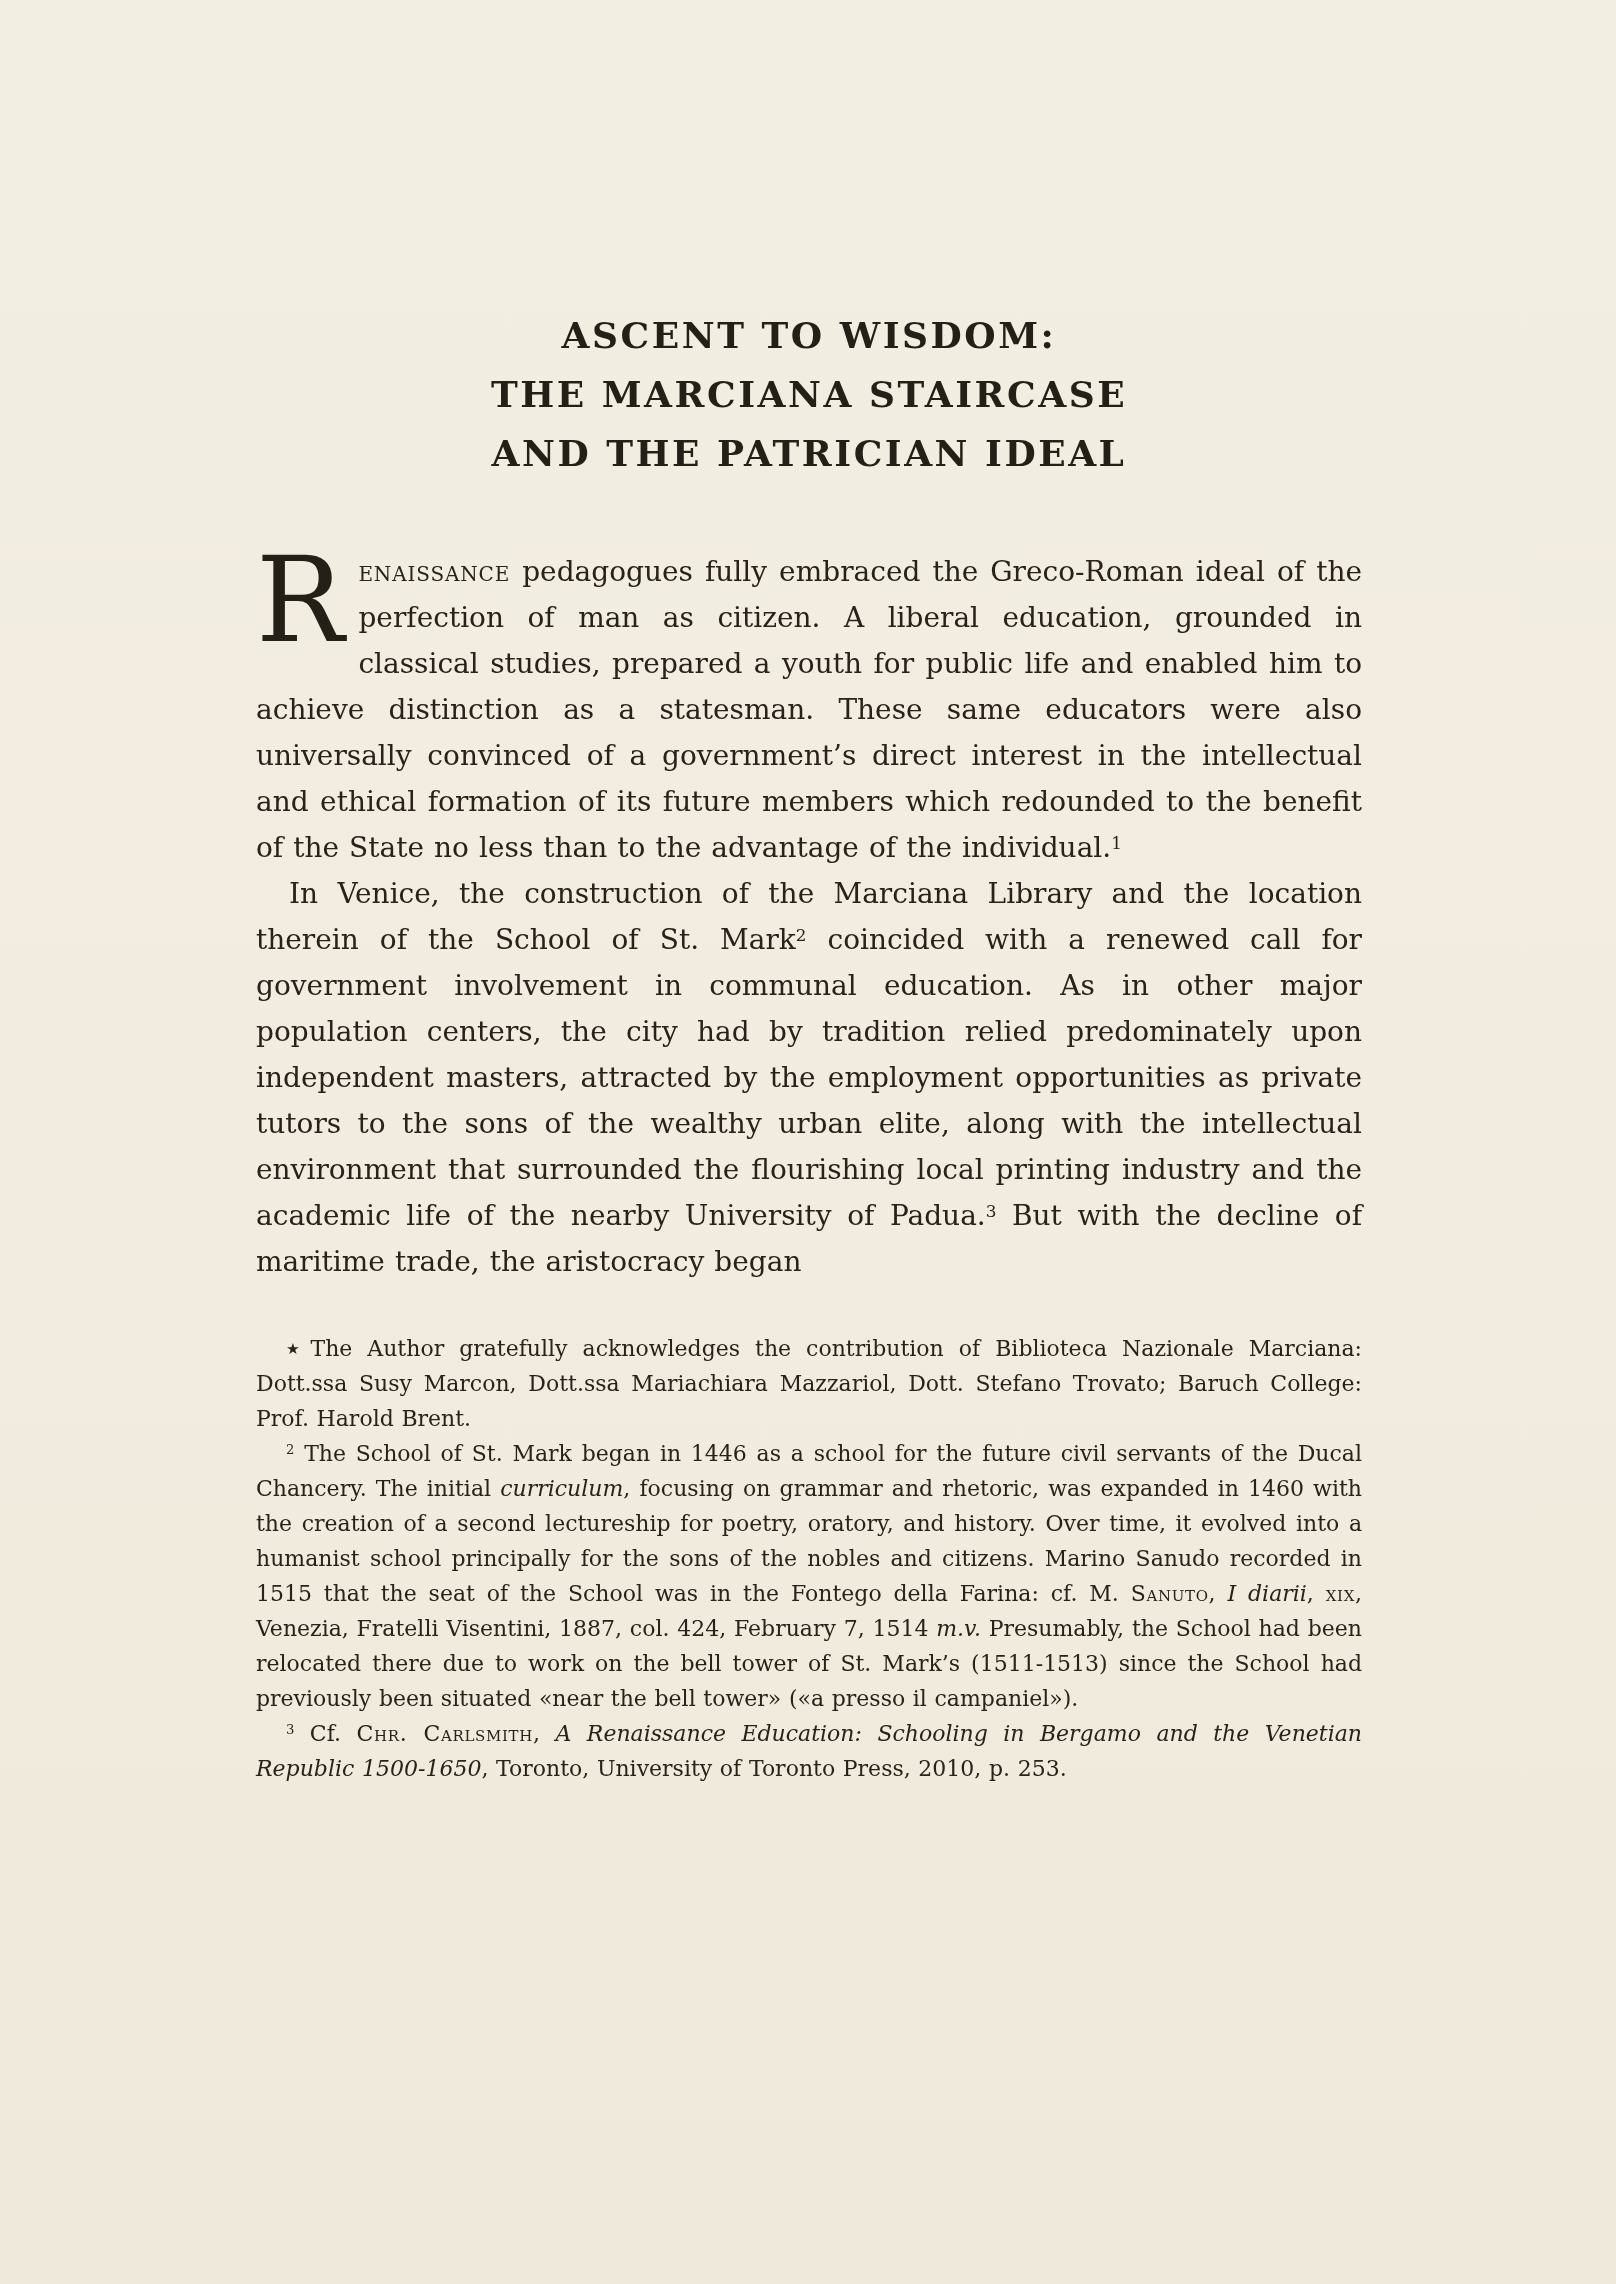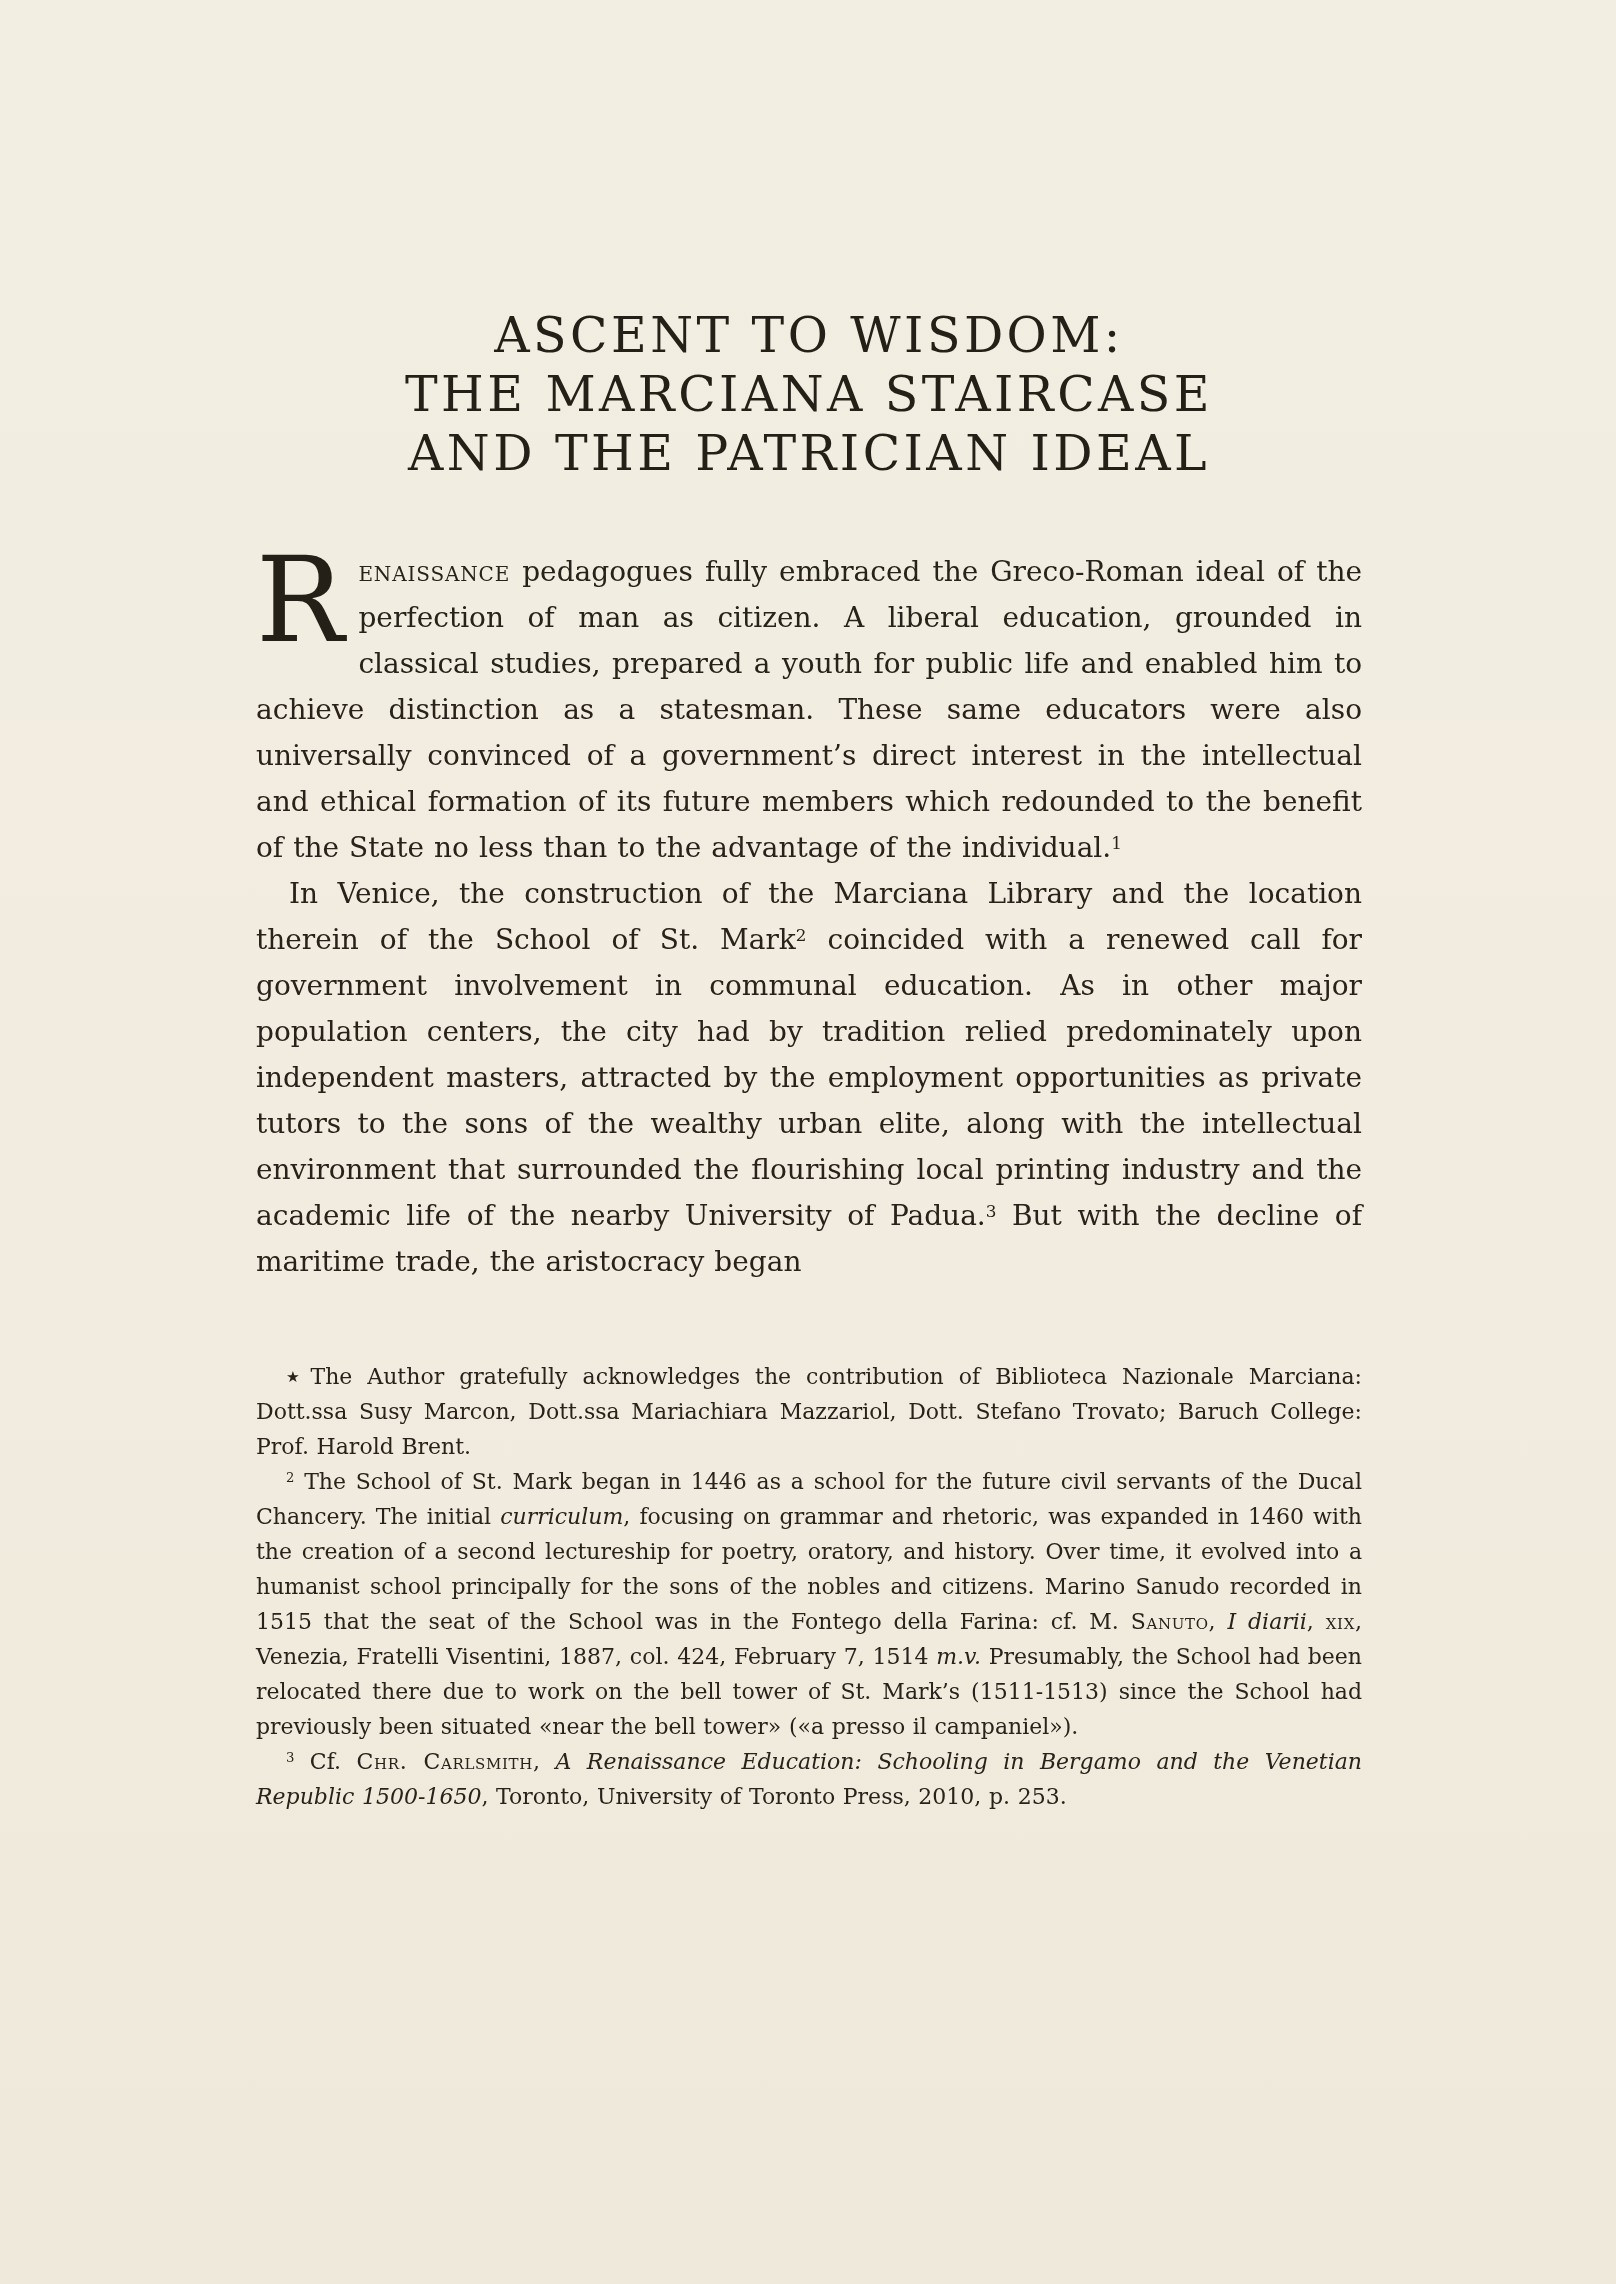--- a/index.html
+++ b/index.html
@@ -23,22 +23,22 @@
   .column {
     position: absolute;
     left: 256px;
     top: 0;
     width: 1106px;
   }
   .title {
     margin: 0;
     padding-top: 306px;
     text-align: center;
-    font-size: 49px;
-    font-weight: normal;
+    font-size: 36px;
+    font-weight: bold;
     color: #241f17;
   }
   .title-line {
     display: block;
     line-height: 59px;
     letter-spacing: 0.07em;
   }
   .byline {
     text-align: center;
     margin-top: 15.6px;
@@ -65,21 +65,21 @@
   .para { margin: 0; }
   .para-indent { text-indent: 33px; }
   .dropcap {
     float: left;
     font-size: 117px;
     line-height: 0.80;
     padding: 5.2px 14.3px 0 0;
     color: #241f17;
   }
   .footnotes {
-    margin-top: 74px;
+    margin-top: 46px;
     font-size: 22px;
     line-height: 35px;
     text-align: justify;
     word-spacing: 0.03em;
   }
   .fn {
     margin: 0;
     text-indent: 30px;
   }
   .s-normal {}

